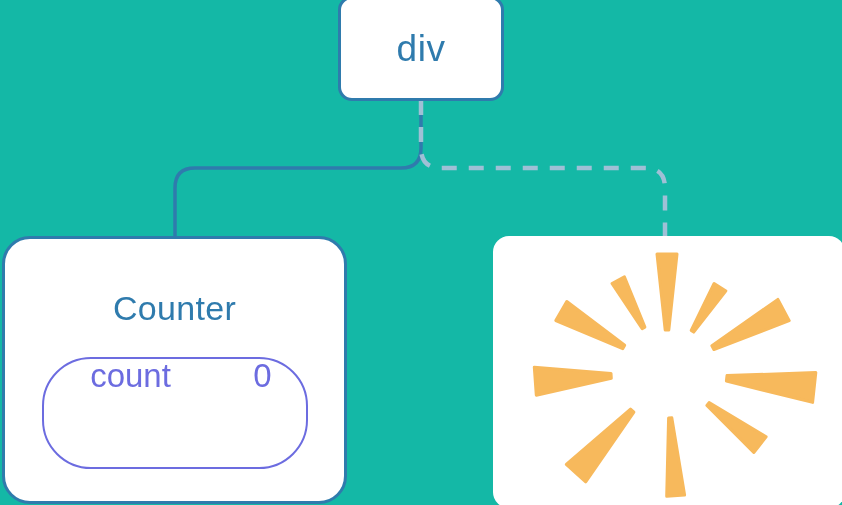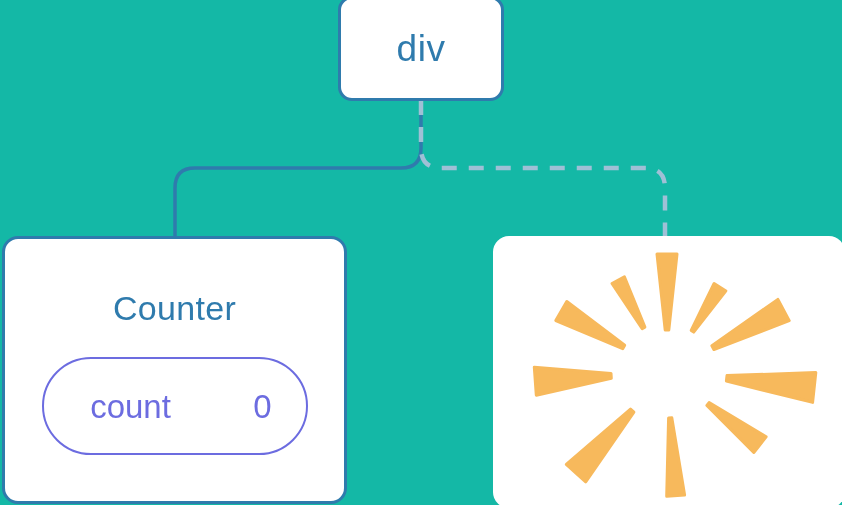--- a/index.html
+++ b/index.html
@@ -48,41 +48,41 @@
     color: #2f7bad;
     letter-spacing: 0.5px;
     line-height: 1;
   }
   #node-counter {
     left: 2px;
     top: 236px;
     width: 345px;
     height: 268px;
     border: 3px solid #2f7bad;
-    border-radius: 16px;
+    border-radius: 28px;
     display: flex;
     flex-direction: column;
     align-items: center;
   }
   #node-counter .title {
     font-size: 34px;
     color: #2f7bad;
     margin-top: 52px;
     line-height: 1;
     letter-spacing: 0.3px;
   }
   .state-pill {
     position: relative;
     margin-top: 32px;
     width: 266px;
-    height: 98px;
+    height: 112px;
     border: 2px solid #6c6ce0;
     border-radius: 49px;
     display: flex;
-    align-items: center;
+    align-items: flex-start;
     box-sizing: border-box;
     background: #ffffff;
   }
   .state-pill .key,
   .state-pill .val {
     display: flex;
     align-items: center;
     justify-content: center;
     color: #6c6ce0;
     font-size: 33px;

